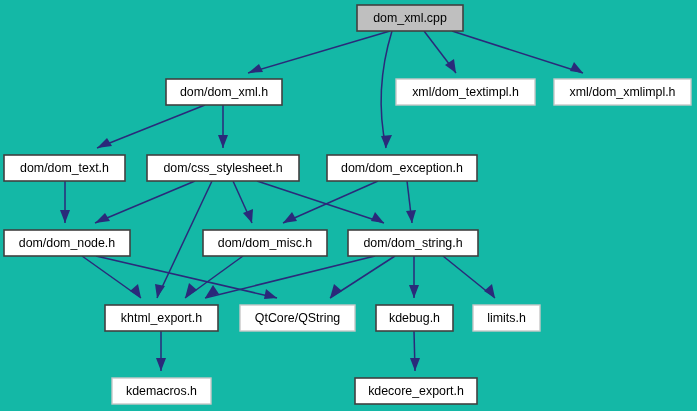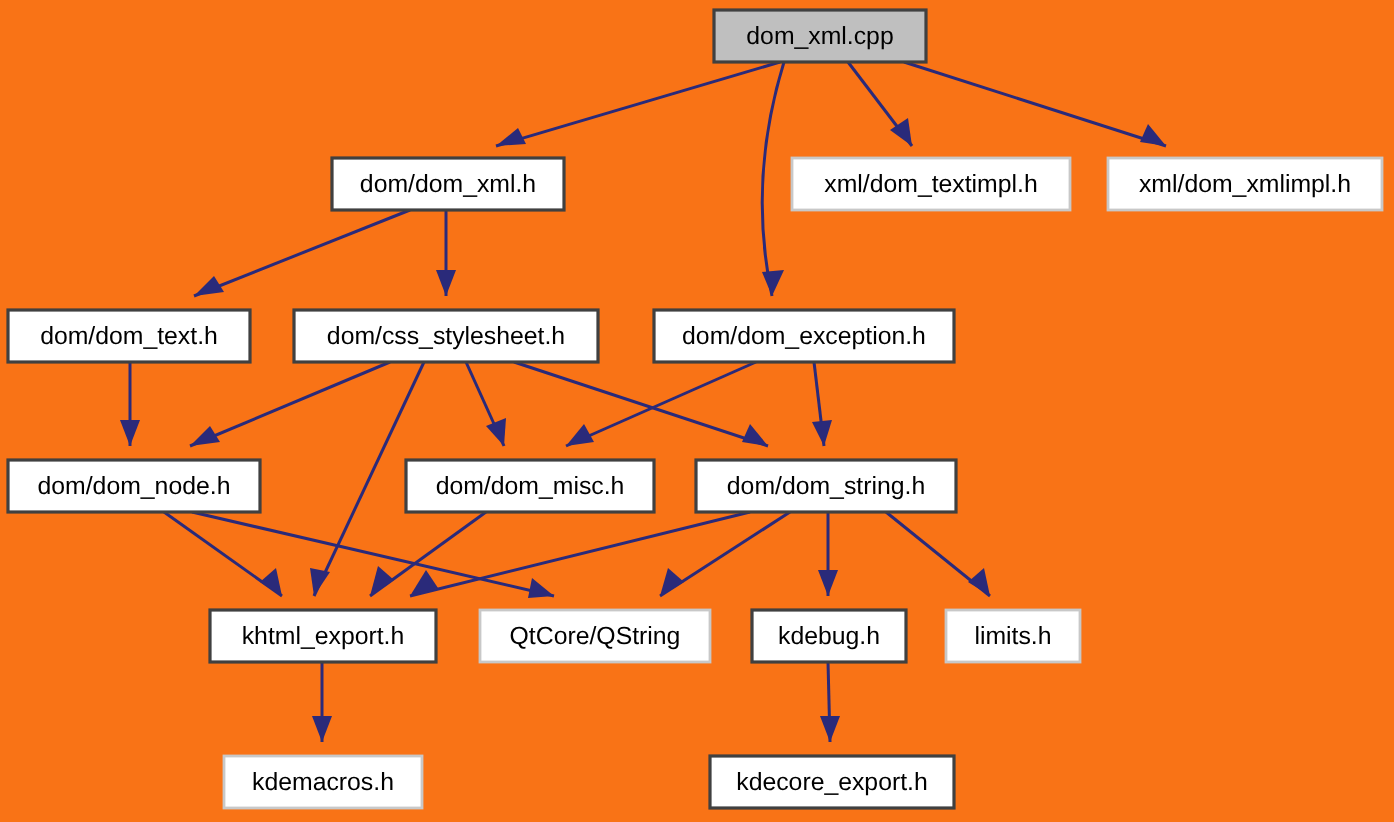--- a/index.html
+++ b/index.html
@@ -4,21 +4,21 @@
 <style>
   html, body {
     margin: 0;
     padding: 0;
     background: #ffffff;
   }
   #graph-root {
     position: relative;
     width: 697px;
     height: 411px;
-    background: #f97316;
+    background: #14b8a6;
     font-family: "Liberation Sans", sans-serif;
     overflow: hidden;
   }
   svg.graph-canvas {
     position: absolute;
     left: 0;
     top: 0;
     width: 697px;
     height: 411px;
   }

